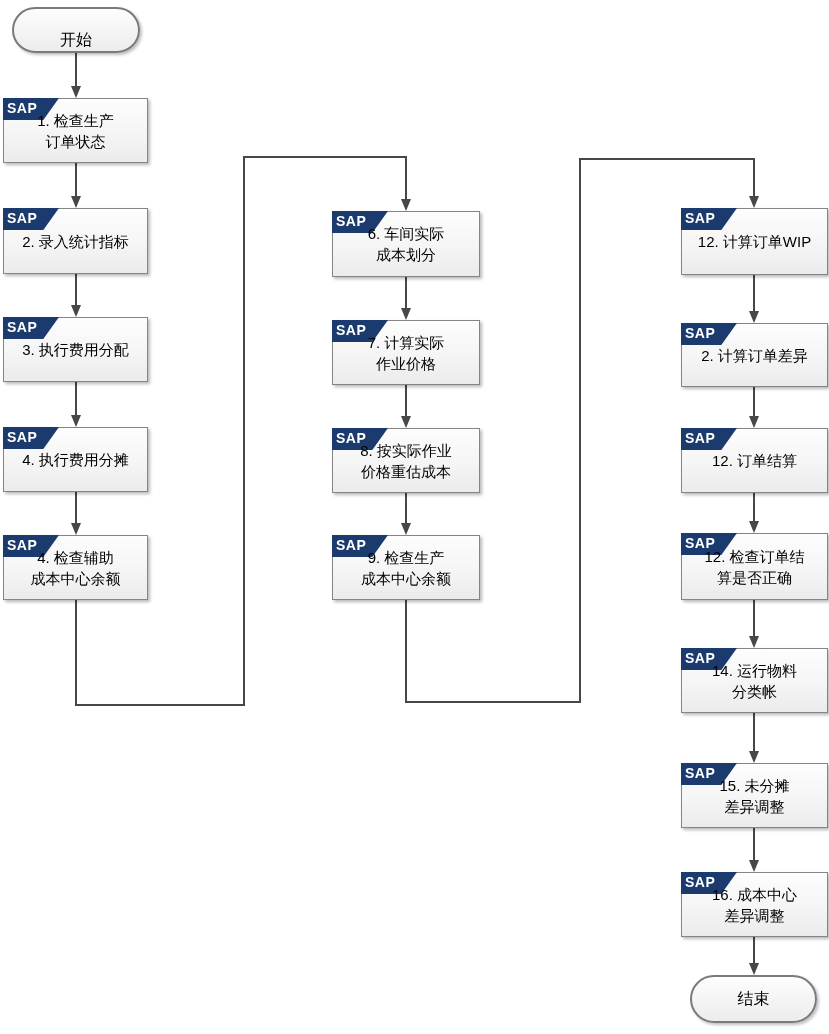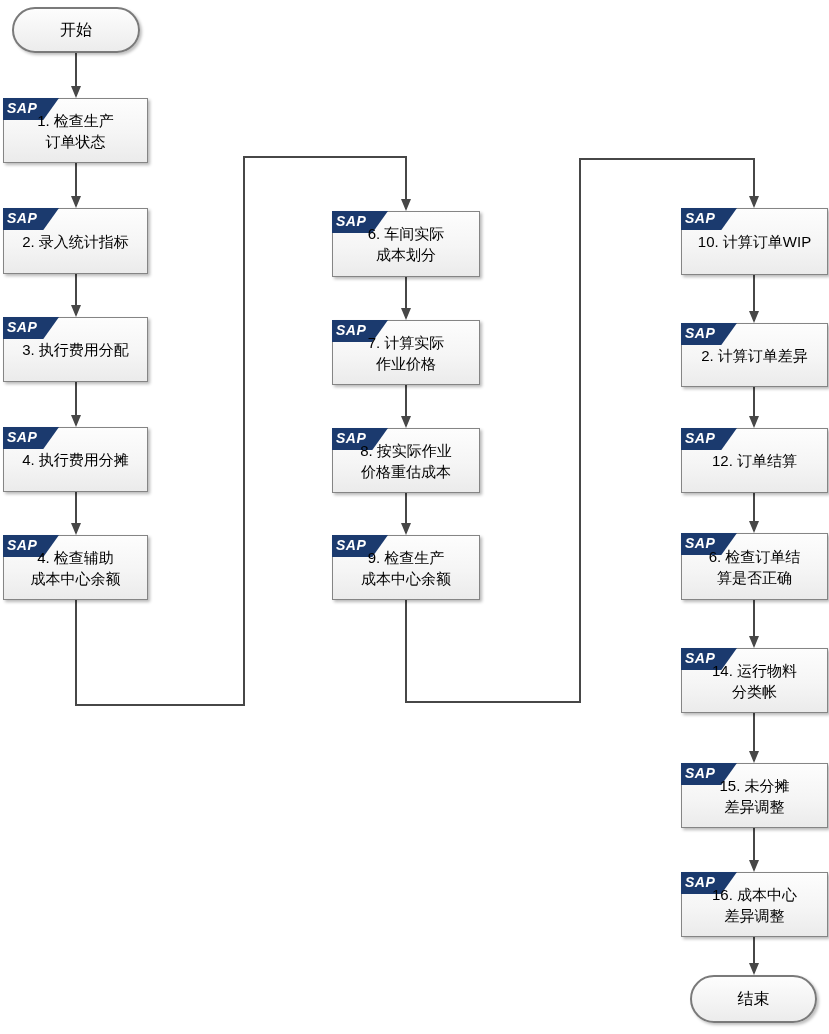--- a/index.html
+++ b/index.html
@@ -45,40 +45,39 @@
     color:#000;
   }
   .badge {
     position:absolute;
     top:-1px; left:-1px;
     width:56px; height:22px;
     background:var(--badge-bg);
     clip-path:polygon(0 0,100% 0,72% 100%,0 100%);
     color:#ffffff;
     font-weight:bold;
-    font-style:italic;
     font-size:14px;
     line-height:21px;
     padding-left:4px;
     text-align:left;
     letter-spacing:0.5px;
   }
   .step-label { position:relative; }
   .terminator {
     position:absolute;
     border:2px solid #7a7a7a;
     background:linear-gradient(180deg,#fdfdfd 0%,#f3f3f3 60%,#ececec 100%);
     box-shadow:2px 2px 3px rgba(0,0,0,0.25);
     display:flex;
     align-items:center;
     justify-content:center;
     font-size:16px;
     color:#000;
   }
-  #node-start { left:12px;  top:7px;   width:128px; height:46px; border-radius:23px; }
+  #node-start { left:12px;  top:7px;   width:128px; height:46px; border-radius:23px;align-items:flex-end; }
   #node-end   { left:690px; top:975px; width:127px; height:48px; border-radius:29px; }
 </style>
 </head>
 <body>
 
 <div class="canvas">
 
   <svg id="edges" width="829" height="1034" viewBox="0 0 829 1034" xmlns="http://www.w3.org/2000/svg">
     <defs>
       <marker id="arrowhead" markerUnits="userSpaceOnUse" markerWidth="12" markerHeight="12" viewBox="0 0 12 12" refX="10" refY="6" orient="auto">
@@ -168,39 +167,39 @@
     <div class="step" style="left: 332px; top: 535px; width: 148px; height: 65px;">
       <div class="badge">SAP</div>
       <div class="step-label">
         <div>9. 检查生产</div>
         <div>成本中心余额</div>
       </div>
     </div>
     <div class="step" style="left: 681px; top: 208px; width: 147px; height: 67px;">
       <div class="badge">SAP</div>
       <div class="step-label">
-        <div>10. 计算订单WIP</div>
+        <div>12. 计算订单WIP</div>
       </div>
     </div>
     <div class="step" style="left: 681px; top: 323px; width: 147px; height: 64px;">
       <div class="badge">SAP</div>
       <div class="step-label">
         <div>2. 计算订单差异</div>
       </div>
     </div>
     <div class="step" style="left: 681px; top: 428px; width: 147px; height: 65px;">
       <div class="badge">SAP</div>
       <div class="step-label">
         <div>12. 订单结算</div>
       </div>
     </div>
     <div class="step" style="left: 681px; top: 533px; width: 147px; height: 67px;">
       <div class="badge">SAP</div>
       <div class="step-label">
-        <div>6. 检查订单结</div>
+        <div>12. 检查订单结</div>
         <div>算是否正确</div>
       </div>
     </div>
     <div class="step" style="left: 681px; top: 648px; width: 147px; height: 65px;">
       <div class="badge">SAP</div>
       <div class="step-label">
         <div>14. 运行物料</div>
         <div>分类帐</div>
       </div>
     </div>

